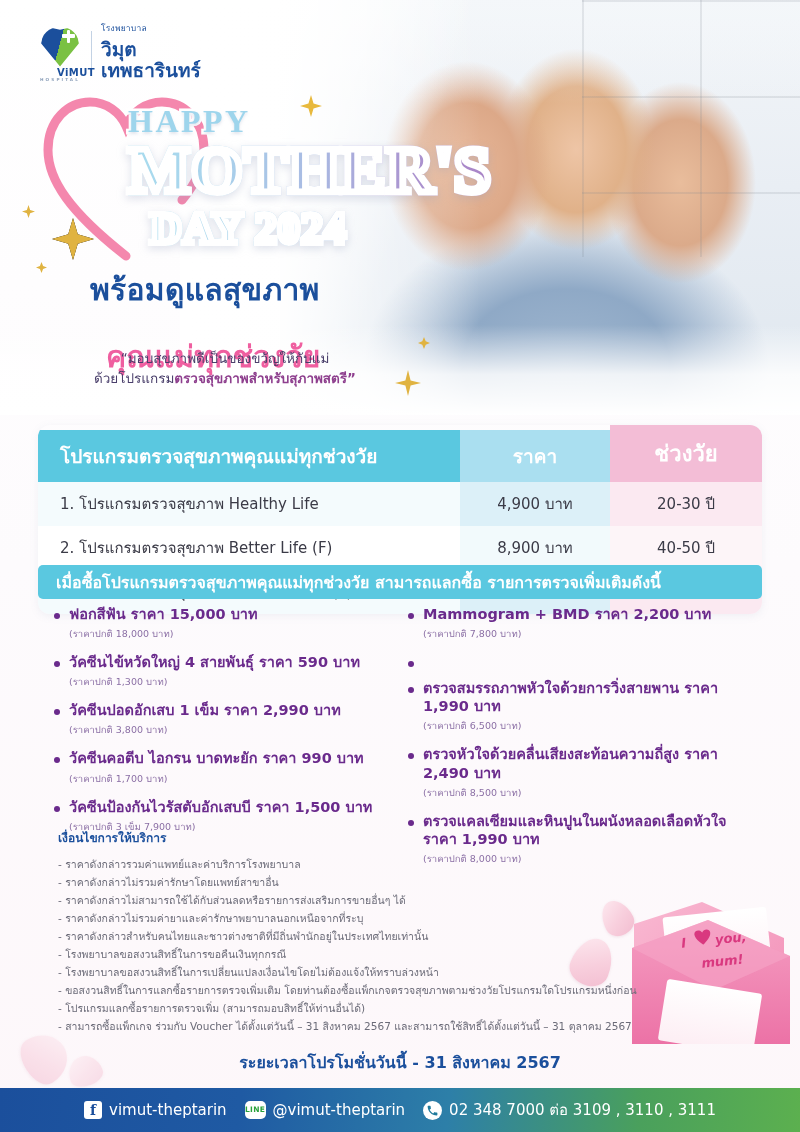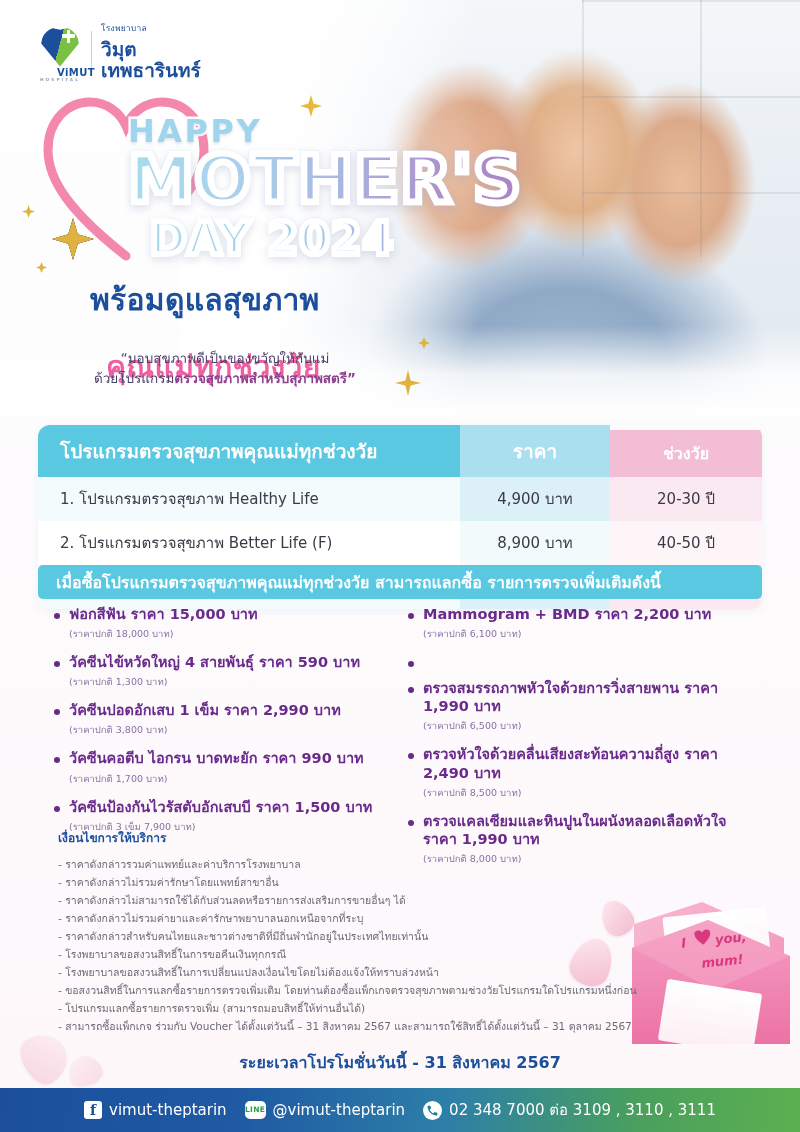--- a/index.html
+++ b/index.html
@@ -74,21 +74,21 @@
     font-size:4.2px; font-weight:600; color:#8fa2bb; letter-spacing:2.1px; }
   .logo-divider { width:1px; height:44px; background:#c3d2e4; }
   .logo-text { line-height:1; }
   .logo-text .small { font-size:8.5px; color:#1b4f9c; letter-spacing:.2px; margin-bottom:6px; }
   .logo-text .big { font-size:19px; font-weight:700; color:#1b4f9c; line-height:1.12; }
 
   
   .heart-outline { position:absolute; left:40px; top:88px; width:170px; height:175px; z-index:3; }
 
   
-  .title-block { position:absolute; left:128px; top:112px; z-index:5; }
+  .title-block { position:absolute; left:128px; top:103px; z-index:5;font-family:Liberation Serif, serif; }
   .t-happy {
     font-size:32px; font-weight:800; letter-spacing:2.5px; color:#9ed5ec;
     -webkit-text-stroke: 5px #ffffff; paint-order: stroke fill;
     text-shadow: 0 2px 3px rgba(150,160,190,.28);
   }
   .t-mothers {
     font-size:66px; font-weight:800; letter-spacing:1px; line-height:.96; margin-top:-2px;
     background: linear-gradient(95deg,#a8dcee 0%, #a9d3ec 24%, #a9b9e2 52%, #ab93cf 78%, #a983c6 100%);
     -webkit-background-clip: text; background-clip: text; color: transparent;
     -webkit-text-stroke: 7px #ffffff; paint-order: stroke fill;
@@ -124,21 +124,21 @@
     border-radius:12px; overflow:hidden;
     box-shadow: 0 2px 8px rgba(120,140,170,.10);
   }
   .trow { display:flex; align-items:flex-end; }
   .c1 { flex:1 1 auto; padding:10px 22px; }
   .c2 { width:150px; text-align:center; padding:10px 6px; }
   .c3 { width:152px; text-align:center; padding:10px 6px; }
 
   .thead .c1 { background:#5ac8e0; color:#fff; font-size:19px; font-weight:700; padding:11px 22px; }
   .thead .c2 { background:#aadff0; color:#fff; font-size:19px; font-weight:700; padding:11px 6px; }
-  .thead .c3 { background:#f3bdd6; color:#fff; font-size:16px; font-weight:700; padding:11px 2px; }
+  .thead .c3 { background:#f3bdd6; color:#fff; font-size:22px; font-weight:700; padding:11px 2px; }
 
   .tbody .trow .c1 { font-size:15px; color:#3b3b47; }
   .tbody .trow .c2 { font-size:15px; color:#3b3b47; }
   .tbody .trow .c3 { font-size:15px; color:#3b3b47; }
   .tbody .trow:nth-child(odd)  .c1 { background:#f4fbfd; }
   .tbody .trow:nth-child(odd)  .c2 { background:#dcf0f8; }
   .tbody .trow:nth-child(odd)  .c3 { background:#fbe9f1; }
   .tbody .trow:nth-child(even) .c1 { background:#ffffff; }
   .tbody .trow:nth-child(even) .c2 { background:#f2fafc; }
   .tbody .trow:nth-child(even) .c3 { background:#fdf5f8; }
@@ -350,21 +350,21 @@
             <div class="addon-main">วัคซีนป้องกันไวรัสตับอักเสบบี ราคา 1,500 บาท</div>
             <div class="addon-sub">(ราคาปกติ 3 เข็ม 7,900 บาท)</div>
           </div>
       </div>
     </div>
     <div class="addon-col right">
       <div class="addon-item">
         <div class="bullet"></div>
         <div>
             <div class="addon-main">Mammogram + BMD ราคา 2,200 บาท</div>
-            <div class="addon-sub">(ราคาปกติ 6,100 บาท)</div>
+            <div class="addon-sub">(ราคาปกติ 7,800 บาท)</div>
           </div>
       </div>
       <div class="addon-item">
         <div class="bullet"></div>
       </div>
       <div class="addon-item">
         <div class="bullet"></div>
         <div>
             <div class="addon-main">ตรวจสมรรถภาพหัวใจด้วยการวิ่งสายพาน ราคา 1,990 บาท</div>
             <div class="addon-sub">(ราคาปกติ 6,500 บาท)</div>

